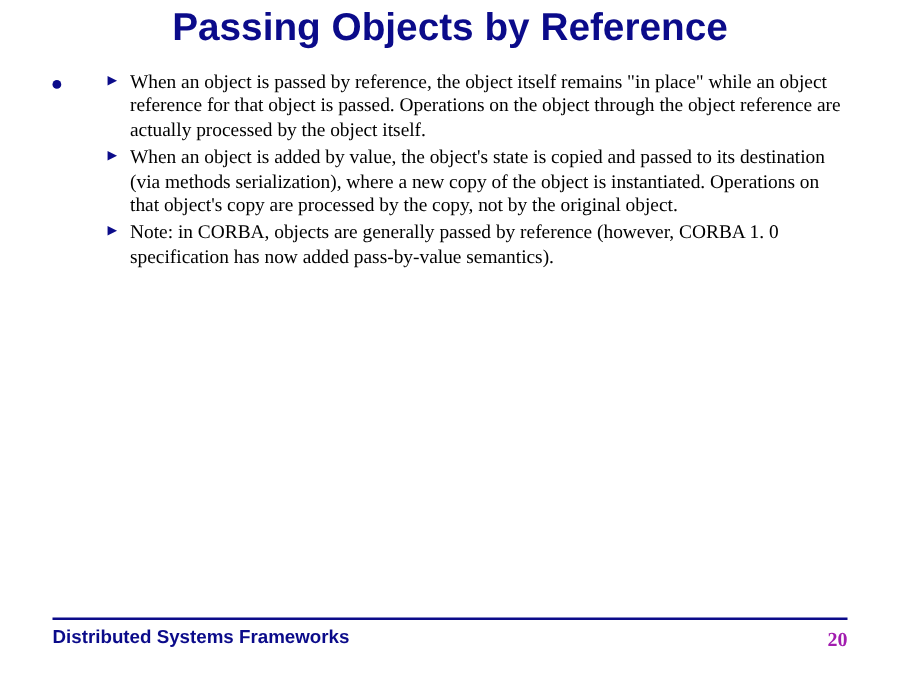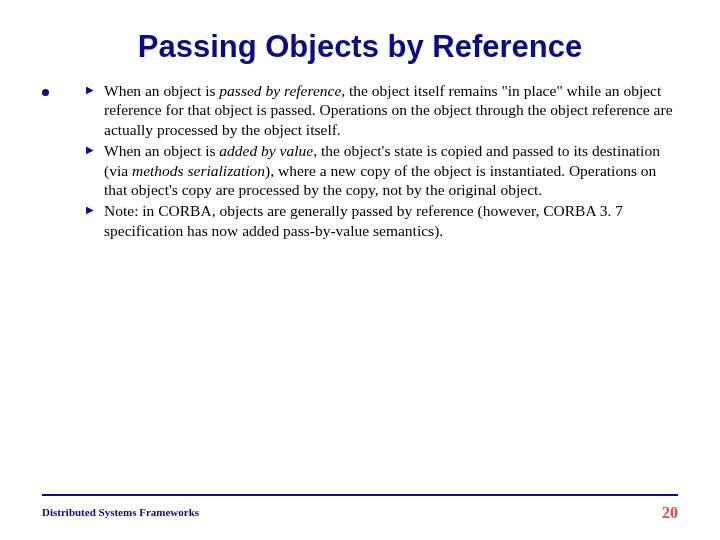--- a/index.html
+++ b/index.html
@@ -10,21 +10,21 @@
     font-family: "Times New Roman", Times, serif;
     position: relative;
     overflow: hidden;
   }
   .title {
     font-family: Arial, Helvetica, sans-serif;
     font-weight: bold;
     color: #0b0b8a;
     font-size: 31px;
     text-align: center;
-    padding-top: 29px;
+    padding-top: 4px;
     padding-bottom: 10px;
   }
   .content {
     padding: 0 42px 0 42px;
   }
   .level1 {
     position: relative;
     padding-left: 22px;
     margin-top: 6px;
   }
@@ -58,45 +58,45 @@
   .level2 .arrow {
     position: absolute;
     left: 0;
     top: 4px;
     width: 10px;
     height: 10px;
     font-size: 10px;
     color: #0b0b8a;
     line-height: 1;
   }
-  .italic { font-style: italic; }
+  .italic { }
   .footer-line {
     position: absolute;
     left: 42px;
     right: 42px;
     bottom: 44px;
     height: 2px;
     background: #0b0b8a;
   }
   .footer-left {
     position: absolute;
     left: 42px;
     bottom: 22px;
-    font-size: 11px;
+    font-size: 15px;
     font-weight: bold;
     color: #0b0b8a;
-    font-family: Liberation Serif, serif;
+    font-family: Liberation Sans, sans-serif;
   }
   .footer-right {
     position: absolute;
     right: 42px;
     bottom: 18px;
     font-size: 16px;
     font-weight: bold;
-    color: #ef4444;
+    color: #a21caf;
     font-family: "Times New Roman", Times, serif;
   }
 </style>
 </head>
 <body>
 
 <div class="title">Passing Objects by Reference</div>
 
 <div class="content">
   <div class="level1">
@@ -109,21 +109,21 @@
         <span>When an object is </span><span class="italic">passed by reference</span><span>, the object itself remains "in place" while an object reference for that object is passed. Operations on the object through the object reference are actually processed by the object itself.</span>
       </div>
 
       <div class="level2">
         <span class="arrow">▶</span>
         <span>When an object is </span><span class="italic">added by value</span><span>, the object's state is copied and passed to its destination (via </span><span class="italic">methods serialization</span><span>), where a new copy of the object is instantiated. Operations on that object's copy are processed by the copy, not by the original object.</span>
       </div>
 
       <div class="level2">
         <span class="arrow">▶</span>
-        <span>Note: in CORBA, objects are generally passed by reference (however, CORBA 3. 7 specification has now added pass-by-value semantics).</span>
+        <span>Note: in CORBA, objects are generally passed by reference (however, CORBA 1. 0 specification has now added pass-by-value semantics).</span>
       </div>
 
     </div>
   </div>
 </div>
 
 <div class="footer-line"></div>
 <div class="footer-left">Distributed Systems Frameworks</div>
 <div class="footer-right">20</div>
 

